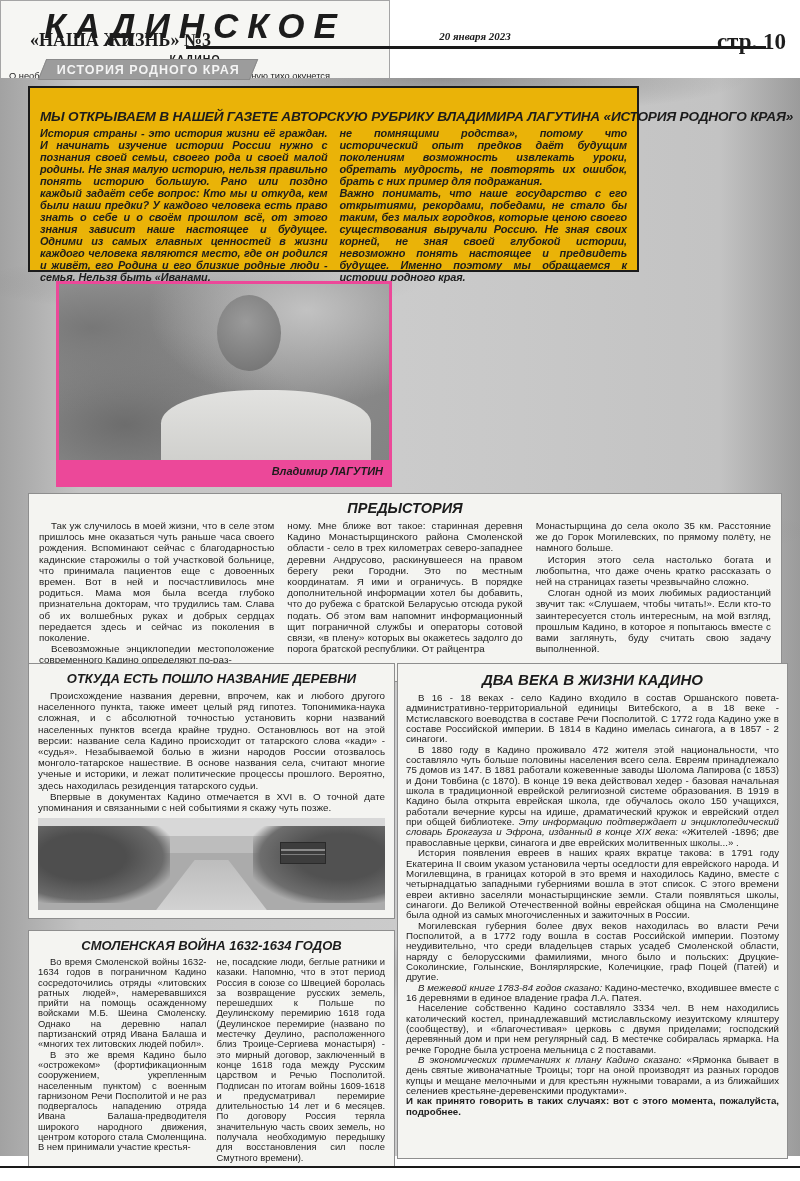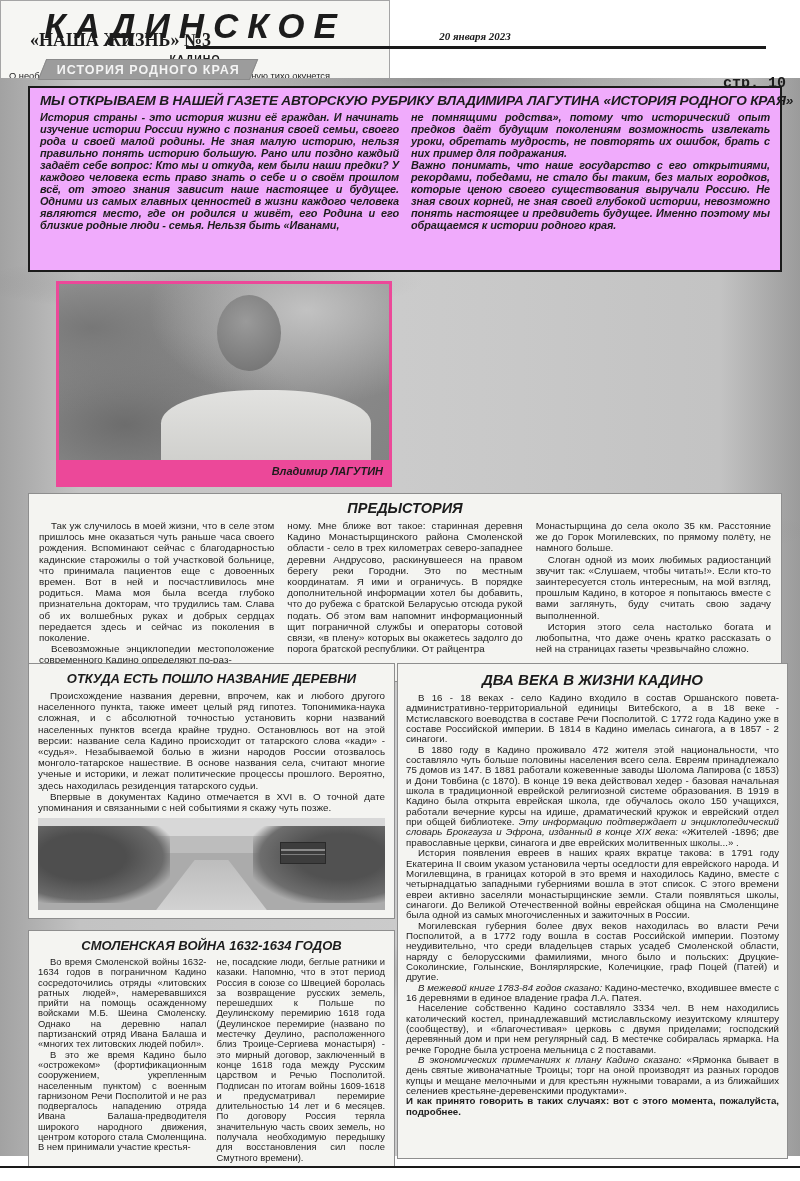--- a/index.html
+++ b/index.html
@@ -16,34 +16,34 @@
       radial-gradient(50% 4% at 40% 83%, rgba(70,70,70,.18), transparent 70%),
       linear-gradient(90deg,#a2a2a2,#c3c3c3 10%,#cbcbcb 50%,#c3c3c3 90%,#9b9b9b);
   }
 
   
   .masthead { position:absolute; left:30px; top:30px; font-family:"Liberation Serif",serif;
               font-weight:bold; font-size:18px; }
   .rule { position:absolute; left:186px; top:46px; width:580px; height:3px; background:#1a1a1a; }
   .date { position:absolute; left:300px; top:30px; width:350px; text-align:center;
           font-family:"Liberation Serif",serif; font-weight:bold; font-style:italic; font-size:11px; }
-  .pagenum { position:absolute; right:14px; top:29px; font-family:Liberation Mono, monospace;
-             font-weight:bold; font-size:15px;margin-top:46px; }
+  .pagenum { position:absolute; right:14px; top:29px; font-family:Liberation Serif, serif;
+             font-weight:bold; font-size:23px; }
   .rubric { position:absolute; left:42px; top:59px; width:212px; height:21px;
             background:#9c9c9c; transform:skewX(-22deg); border:1px solid #8a8a8a;
             display:flex; align-items:center; justify-content:center; }
   .rubric span { transform:skewX(22deg); color:#f4f4f4; font-weight:bold; font-size:12.5px;
                  letter-spacing:1px; white-space:nowrap; }
 
   
   .box { position:absolute; background:#f4f4f1; }
   .bordered { border:1px solid #8e8e8e; }
 
-  .lead-box { left:28px; top:86px; width:754px; height:186px; border:2px solid #1b1b1b;
-              background:#f0abfc; padding:3px 10px 2px; }
+  .lead-box { left:28px; top:86px; width:611px; height:186px; border:2px solid #1b1b1b;
+              background:#eab308; padding:19px 10px 2px; }
   .lead-headline { text-align:center; font-weight:bold; font-style:italic; font-size:13.6px;
                    letter-spacing:-0.2px; white-space:nowrap; padding:2px 0 3px; }
   .lead-cols { display:flex; gap:12px; }
   .lead-col { flex:1; font-weight:bold; font-style:italic; font-size:10.9px; line-height:12px;
               text-align:justify; letter-spacing:-0.1px; }
   .lead-col p + p { margin-top:0; }
 
   
   .portrait-box { left:56px; top:281px; width:336px; height:206px; background:#ec4899; padding:3px; }
   .photo-portrait { position:relative; width:100%; height:176px; overflow:hidden;
@@ -182,22 +182,22 @@
     <div class="pred-cols">
       <div class="pred-col">
         <p class="indent">Так уж случилось в моей жизни, что в селе этом пришлось мне оказаться чуть раньше часа своего рождения. Вспоминают сейчас с благодарностью кадинские старожилы о той участковой больнице, что принимала пациентов еще с довоенных времен. Вот в ней и посчастливилось мне родиться. Мама моя была всегда глубоко признательна докторам, что трудились там. Слава об их волшебных руках и добрых сердцах передается здесь и сейчас из поколения в поколение.</p>
         <p class="indent">Всевозможные энциклопедии местоположение современного Кадино определяют по-раз-</p>
       </div>
       <div class="pred-col">
         <p>ному. Мне ближе вот такое: старинная деревня Кадино Монастырщинского района Смоленской области - село в трех километрах северо-западнее деревни Андрусово, раскинувшееся на правом берегу реки Городни. Это по местным координатам. Я ими и ограничусь. В порядке дополнительной информации хотел бы добавить, что до рубежа с братской Беларусью отсюда рукой подать. Об этом вам напомнит информационный щит пограничной службы и операторы сотовой связи, «в плену» которых вы окажетесь задолго до порога братской республики. От райцентра</p>
       </div>
       <div class="pred-col">
         <p>Монастырщина до села около 35 км. Расстояние же до Горок Могилевских, по прямому полёту, не намного больше.</p>
+        <p class="indent">История этого села настолько богата и любопытна, что даже очень кратко рассказать о ней на страницах газеты чрезвычайно сложно.</p>
         <p class="indent">Слоган одной из моих любимых радиостанций звучит так: «Слушаем, чтобы читать!». Если кто-то заинтересуется столь интересным, на мой взгляд, прошлым Кадино, в которое я попытаюсь вместе с вами заглянуть, буду считать свою задачу выполненной.</p>
-        <p class="indent">История этого села настолько богата и любопытна, что даже очень кратко рассказать о ней на страницах газеты чрезвычайно сложно.</p>
       </div>
     </div>
   </div>
 
   <div class="box bordered naz-box">
     <div class="sec-title naz-title">ОТКУДА ЕСТЬ ПОШЛО НАЗВАНИЕ ДЕРЕВНИ</div>
     <p class="indent">Происхождение названия деревни, впрочем, как и любого другого населенного пункта, также имеет целый ряд гипотез. Топонимика-наука сложная, и с абсолютной точностью установить корни названий населенных пунктов всегда крайне трудно. Остановлюсь вот на этой версии: название села Кадино происходит от татарского слова «кади» - «судья». Незабываемой болью в жизни народов России отозвалось монголо-татарское нашествие. В основе названия села, считают многие ученые и историки, и лежат политические процессы прошлого. Вероятно, здесь находилась резиденция татарского судьи.</p>
     <p class="indent">Впервые в документах Кадино отмечается в XVI в. О точной дате упоминания и связанными с ней событиями я скажу чуть позже.</p>
     <div class="photo-road">
       <div class="trees-l"></div>

